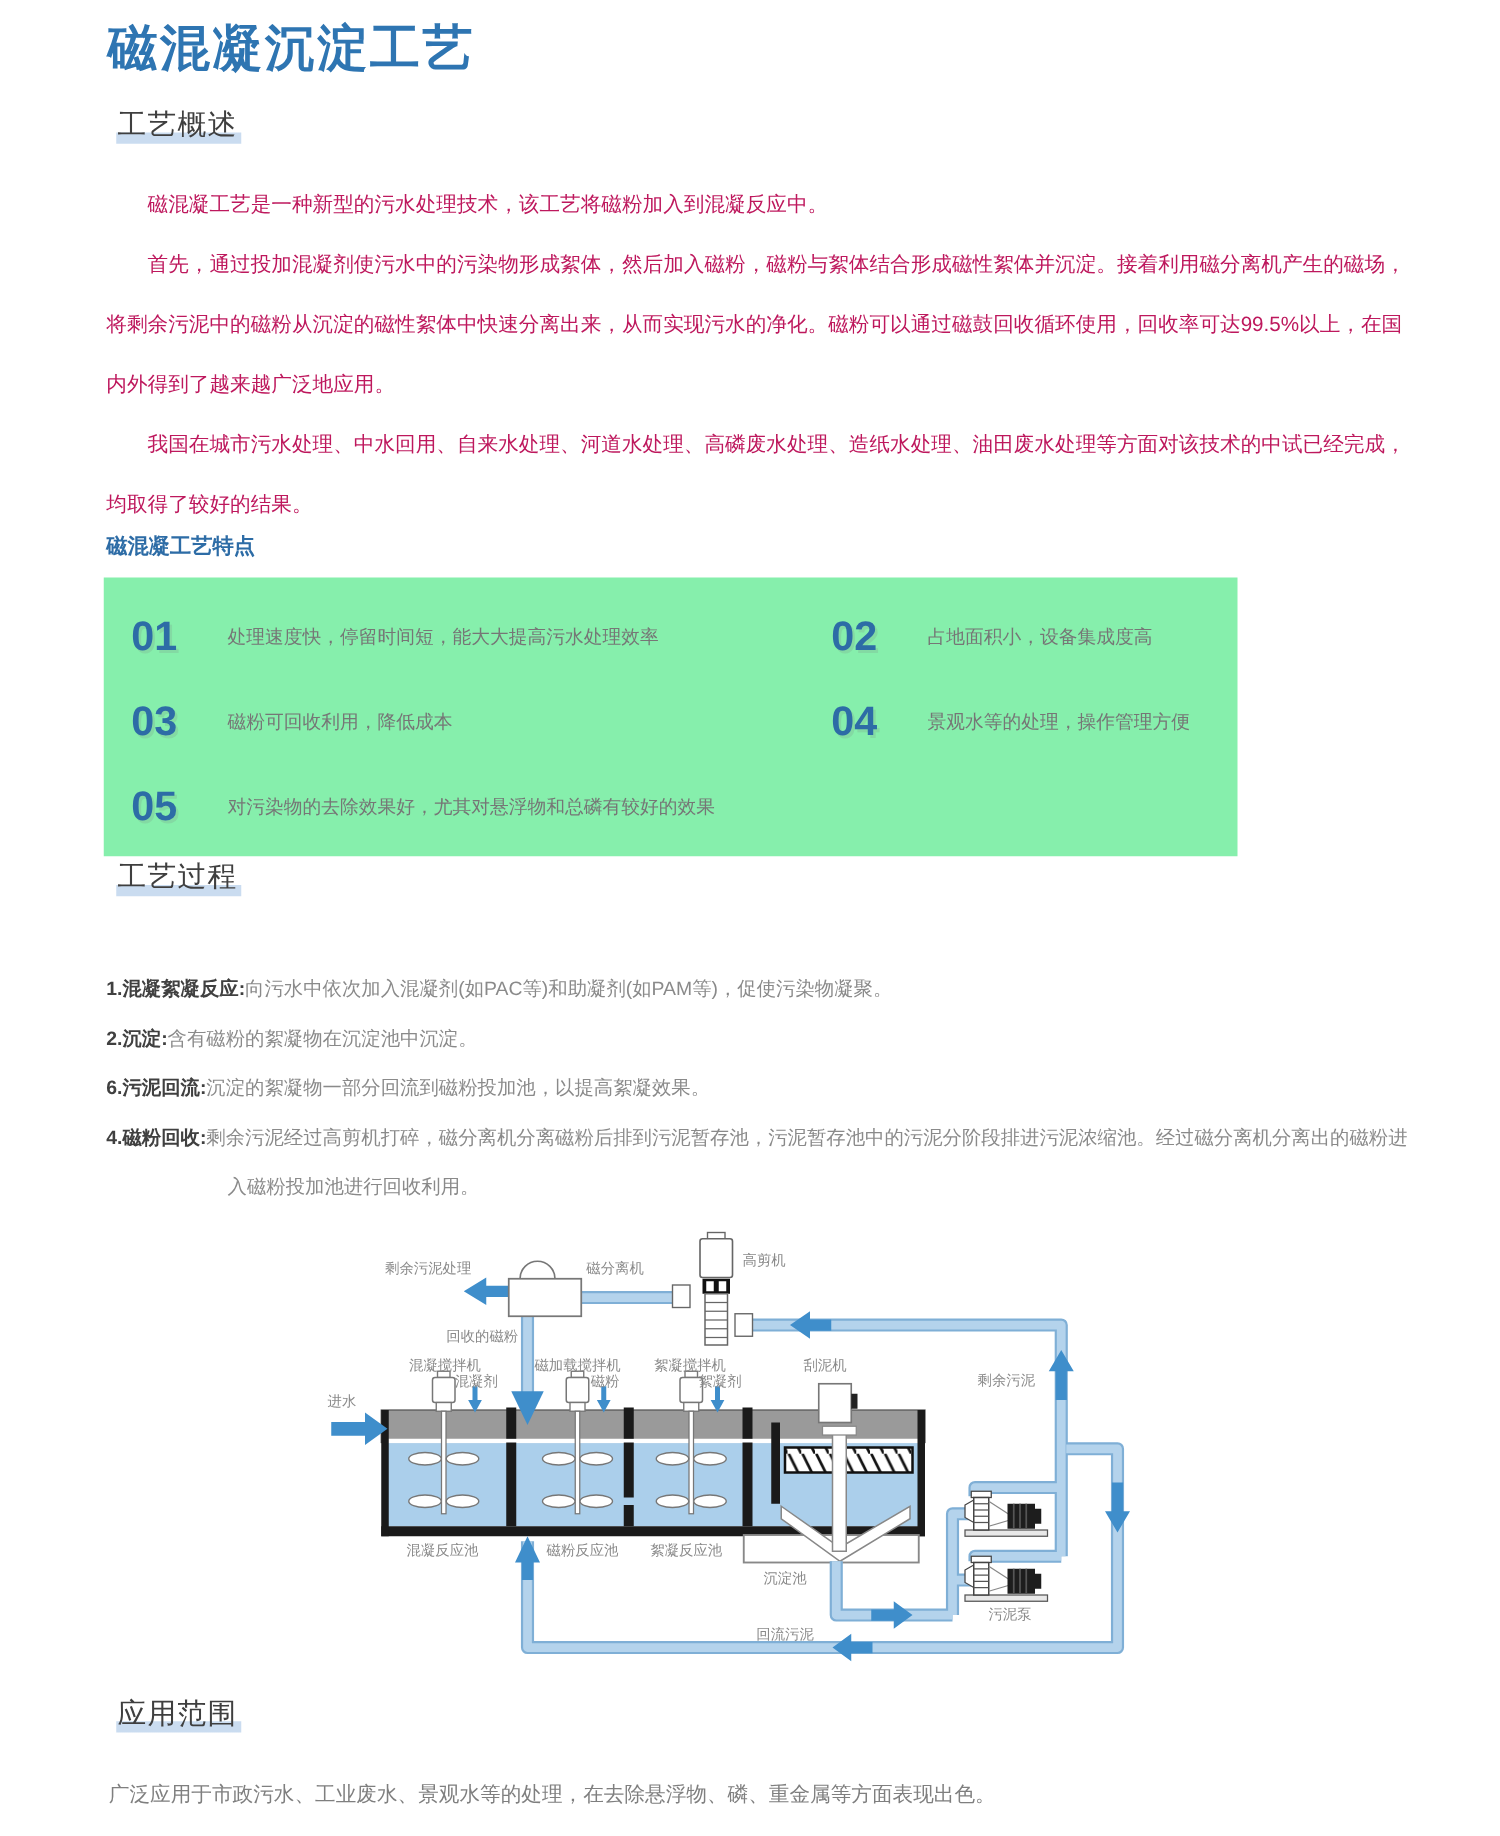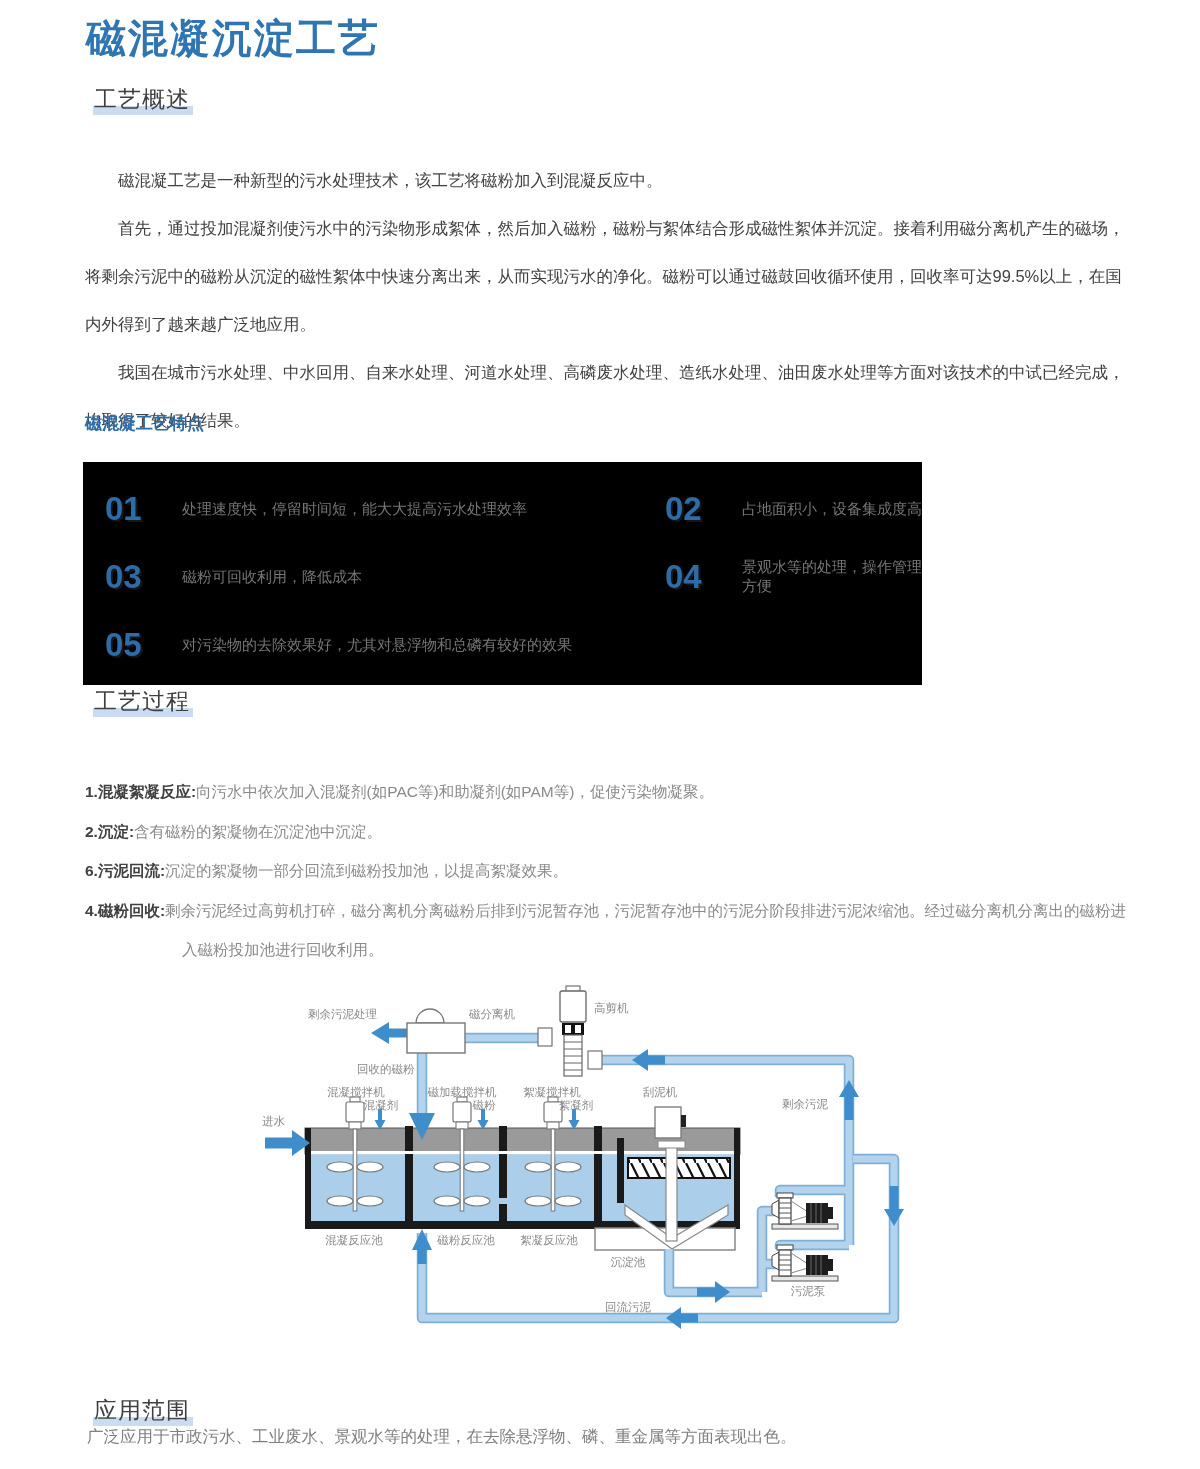--- a/index.html
+++ b/index.html
@@ -7,29 +7,29 @@
   .page{position:relative;width:1200px;height:1469px;background:#fff;overflow:hidden;}
 
   .doc-title{position:absolute;left:85px;top:10px;font-size:40px;font-weight:bold;
     color:#2e75b2;letter-spacing:2px;margin:1px;}
 
   .sec-heading{position:absolute;left:93px;font-size:23px;font-weight:500;color:#3f3f3f;
     letter-spacing:1px;margin:0;line-height:30px;}
   .sec-heading .hl{background:linear-gradient(#cadcf0,#cadcf0) no-repeat left bottom/100% 9px;
     padding:0 3px 3px 1px;}
 
-  .overview-paras{position:absolute;left:85px;top:156px;width:1042px;font-size:16.5px;
-    color:#404040;line-height:48px;}
+  .overview-paras{position:absolute;left:85px;top:140px;width:1042px;font-size:16.5px;
+    color:#be185d;line-height:48px;}
   .overview-paras p{margin:0;text-indent:2em;}
 
-  .sub-heading{position:absolute;left:85px;top:412px;font-size:17px;font-weight:bold;
+  .sub-heading{position:absolute;left:85px;top:425px;font-size:17px;font-weight:bold;
     color:#2d6ca6;margin:0;}
 
-  .features-box{position:absolute;left:83px;top:462px;width:839px;height:223px;
-    background:#000000;}
+  .features-box{position:absolute;left:83px;top:462px;width:907px;height:223px;
+    background:#86efac;}
   .feat-grid{display:grid;grid-template-columns:560px 1fr;row-gap:30px;padding:28px 0 0 22px;}
   .feat-item{display:flex;align-items:center;gap:27px;height:38px;}
   .feat-num{font-size:33px;font-weight:bold;color:#2d6ca6;min-width:50px;
     text-shadow:2px 2px 0 rgba(120,120,120,0.18);}
   .feat-text{font-size:15px;color:#767676;}
 
   .process-list{position:absolute;left:85px;top:772px;width:1055px;font-size:15.5px;
     line-height:39.5px;color:#8a8a8a;}
   .process-list .step{padding-left:97px;text-indent:-97px;}
   .process-list .step b{color:#404040;font-weight:bold;}
@@ -235,19 +235,19 @@
         <text x="274" y="261" text-anchor="middle">混凝反应池</text>
         <text x="386" y="261" text-anchor="middle">磁粉反应池</text>
         <text x="469" y="261" text-anchor="middle">絮凝反应池</text>
         <text x="548" y="283" text-anchor="middle">沉淀池</text>
         <text x="728" y="312" text-anchor="middle">污泥泵</text>
         <text x="548" y="328" text-anchor="middle">回流污泥</text>
       </g>
     </svg>
   </div>
 
-  <h2 class="sec-heading" style="top:1395px;"><span class="hl">应用范围</span></h2>
+  <h2 class="sec-heading" style="top:1355px;"><span class="hl">应用范围</span></h2>
 
   <div class="app-text">
     <p>广泛应用于市政污水、工业废水、景观水等的处理，在去除悬浮物、磷、重金属等方面表现出色。</p>
   </div>
 
 </div>
 
 </body></html>

